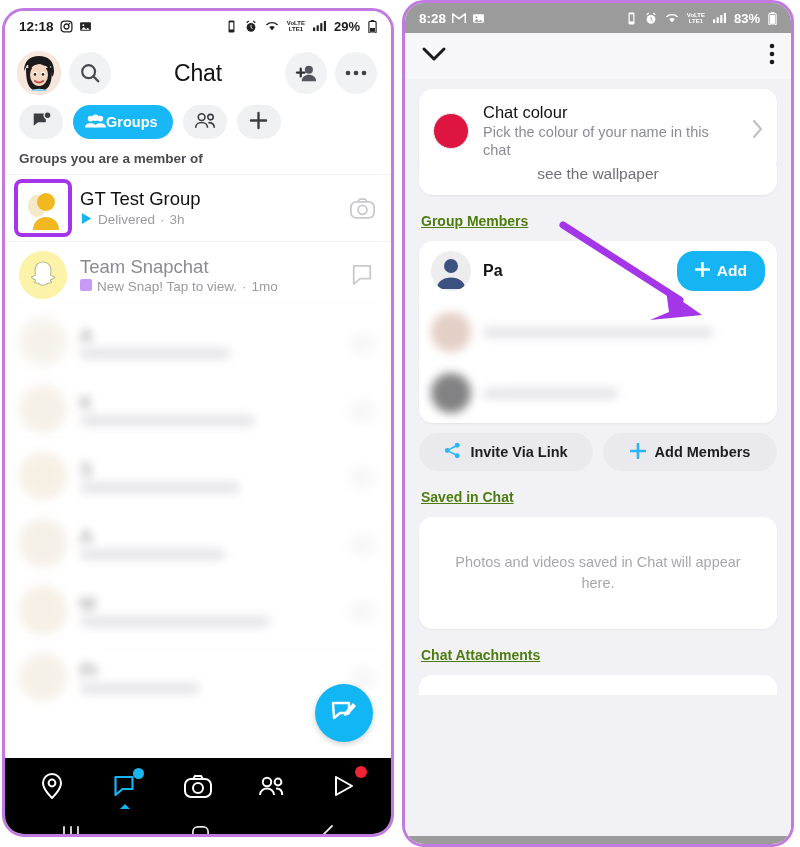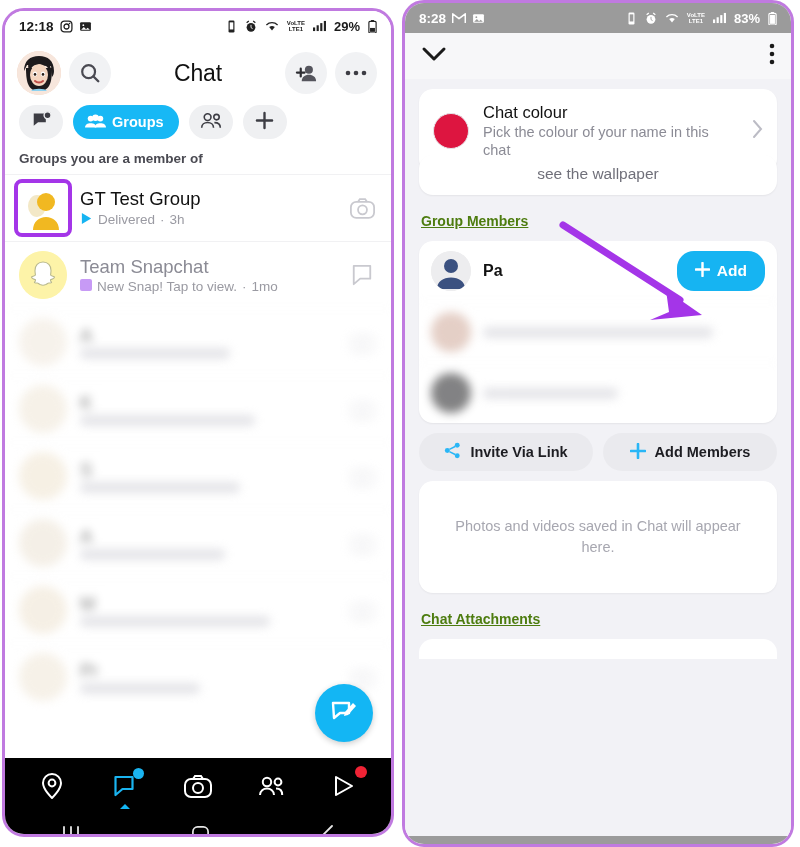--- a/index.html
+++ b/index.html
@@ -45,21 +45,21 @@
   }
   .avatar-bitmoji{
     width:44px;height:44px;border-radius:50%;overflow:hidden;flex:0 0 auto;
     background:#f3d9c8;position:relative;
   }
   .sc-title{flex:1;text-align:center;font-size:23px;font-weight:500;color:#111;letter-spacing:-0.2px;}
 
   .chips{display:flex;align-items:center;gap:10px;padding:6px 14px 10px 14px;}
   .chip{
     height:34px;border-radius:17px;background:#eff0f2;display:flex;align-items:center;
-    justify-content:center;gap:6px;padding:0 13px;font-size:14.5px;font-weight:bold;color:#2b2b2b;
+    justify-content:center;padding:0 13px;font-size:14.5px;font-weight:bold;color:#2b2b2b;
   }
   .chip.square{width:44px;padding:0;}
   .chip.active{background:#17b8f5;color:#fff;padding:0 15px 0 12px;}
 
   .section-label{
     font-size:13.5px;font-weight:bold;color:#4a4a52;padding:2px 14px 8px 14px;
   }
 
   .chat-row{display:flex;align-items:center;padding:9px 14px;gap:13px;border-top:1px solid #f1f1f3;}
   .chat-row:first-of-type{border-top:none;}
@@ -653,20 +653,21 @@
         <div class="pill">
           <span>
             <svg width="16" height="16" viewBox="0 0 16 16">
                 <path d="M8 1v14M1 8h14" stroke="#29b6f6" stroke-width="2.6" stroke-linecap="round"></path>
               </svg>
           </span>
           <span>Add Members</span>
         </div>
       </div>
 
+      <div class="sec-head">Saved in Chat</div>
 
       <div class="empty-card">
         <span>Photos and videos saved in Chat will appear here.</span>
       </div>
 
       <div class="sec-head">Chat Attachments</div>
 
       <div class="tail-card"></div>
     </div>
 

